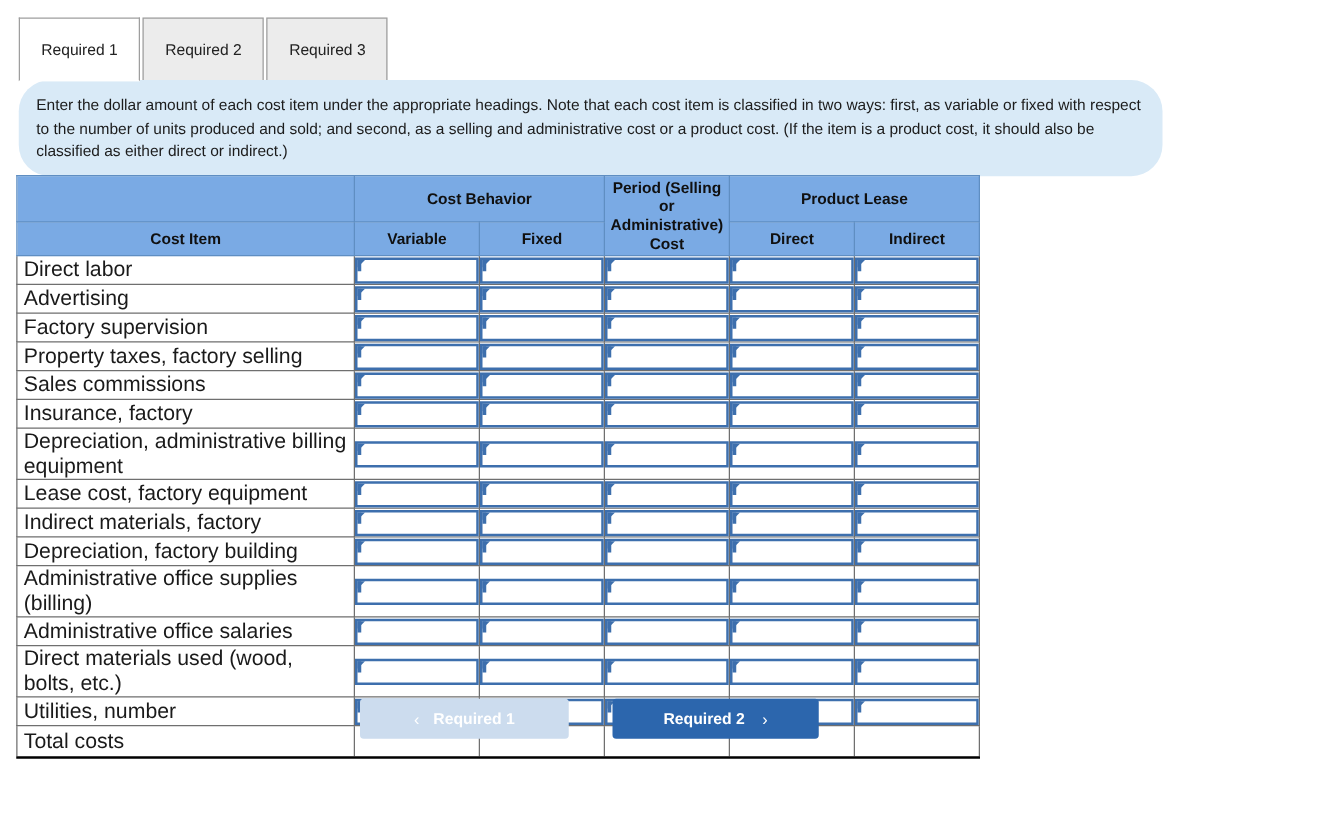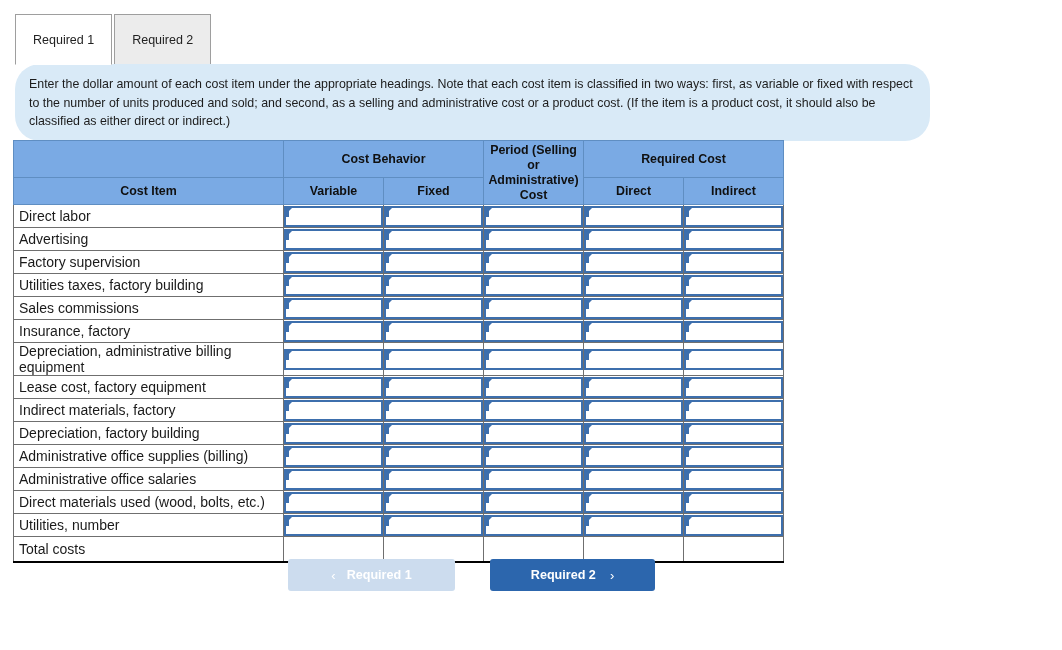--- a/index.html
+++ b/index.html
@@ -99,21 +99,21 @@
   thead tr:nth-child(2) th {
     border-top: 1px solid #1f3f6b;
   }
   th.col-costitem { border-top: 1px solid #6f6f6f; }
 
   
   .cost-table tbody td { height: 23px; }
   td.label-cell {
     text-align: left;
     padding: 0 5px;
-    font-size: 14px;
+    font-size: 17px;
     color: #1a1a1a;
     background: #ffffff;
     border-color: #6f6f6f;
   }
   td.input-cell {
     background: #ffffff;
     padding: 0;
   }
 
   
@@ -193,20 +193,23 @@
 </style>
 </head>
 <body>
 
 <div class="tab-strip">
   <div class="tab active">
     <span>Required 1</span>
   </div>
   <div class="tab">
     <span>Required 2</span>
+  </div>
+  <div class="tab">
+    <span>Required 3</span>
   </div>
 </div>
 
 <div class="instructions">
   <span>Enter the dollar amount of each cost item under the appropriate headings. Note that each cost item is classified in two ways: first, as variable or fixed with respect to the number of units produced and sold; and second, as a selling and administrative cost or a product cost. (If the item is a product cost, it should also be classified as either direct or indirect.)</span>
 </div>
 
 <table class="cost-table">
   <colgroup>
     <col style="width:270px">
@@ -214,21 +217,21 @@
     <col style="width:100px">
     <col style="width:100px">
     <col style="width:100px">
     <col style="width:100px">
   </colgroup>
   <thead>
     <tr>
       <th class="blank-corner"></th>
       <th class="blank-corner" colspan="2">Cost Behavior</th>
       <th class="hdr-period" rowspan="2">Period (Selling or Administrative) Cost</th>
-      <th class="blank-corner" colspan="2">Required Cost</th>
+      <th class="blank-corner" colspan="2">Product Lease</th>
     </tr>
     <tr>
       <th class="hdr-sub col-costitem">Cost Item</th>
       <th class="hdr-sub">Variable</th>
       <th class="hdr-sub">Fixed</th>
       <th class="hdr-sub">Direct</th>
       <th class="hdr-sub">Indirect</th>
     </tr>
   </thead>
   <tbody id="table-body">
@@ -280,21 +283,21 @@
           <span class="cell-input"></span>
         </td>
         <td class="input-cell">
           <span class="cell-input"></span>
         </td>
         <td class="input-cell">
           <span class="cell-input"></span>
         </td>
       </tr>
       <tr>
-        <td class="label-cell">Utilities taxes, factory building</td>
+        <td class="label-cell">Property taxes, factory selling</td>
         <td class="input-cell">
           <span class="cell-input"></span>
         </td>
         <td class="input-cell">
           <span class="cell-input"></span>
         </td>
         <td class="input-cell">
           <span class="cell-input"></span>
         </td>
         <td class="input-cell">

